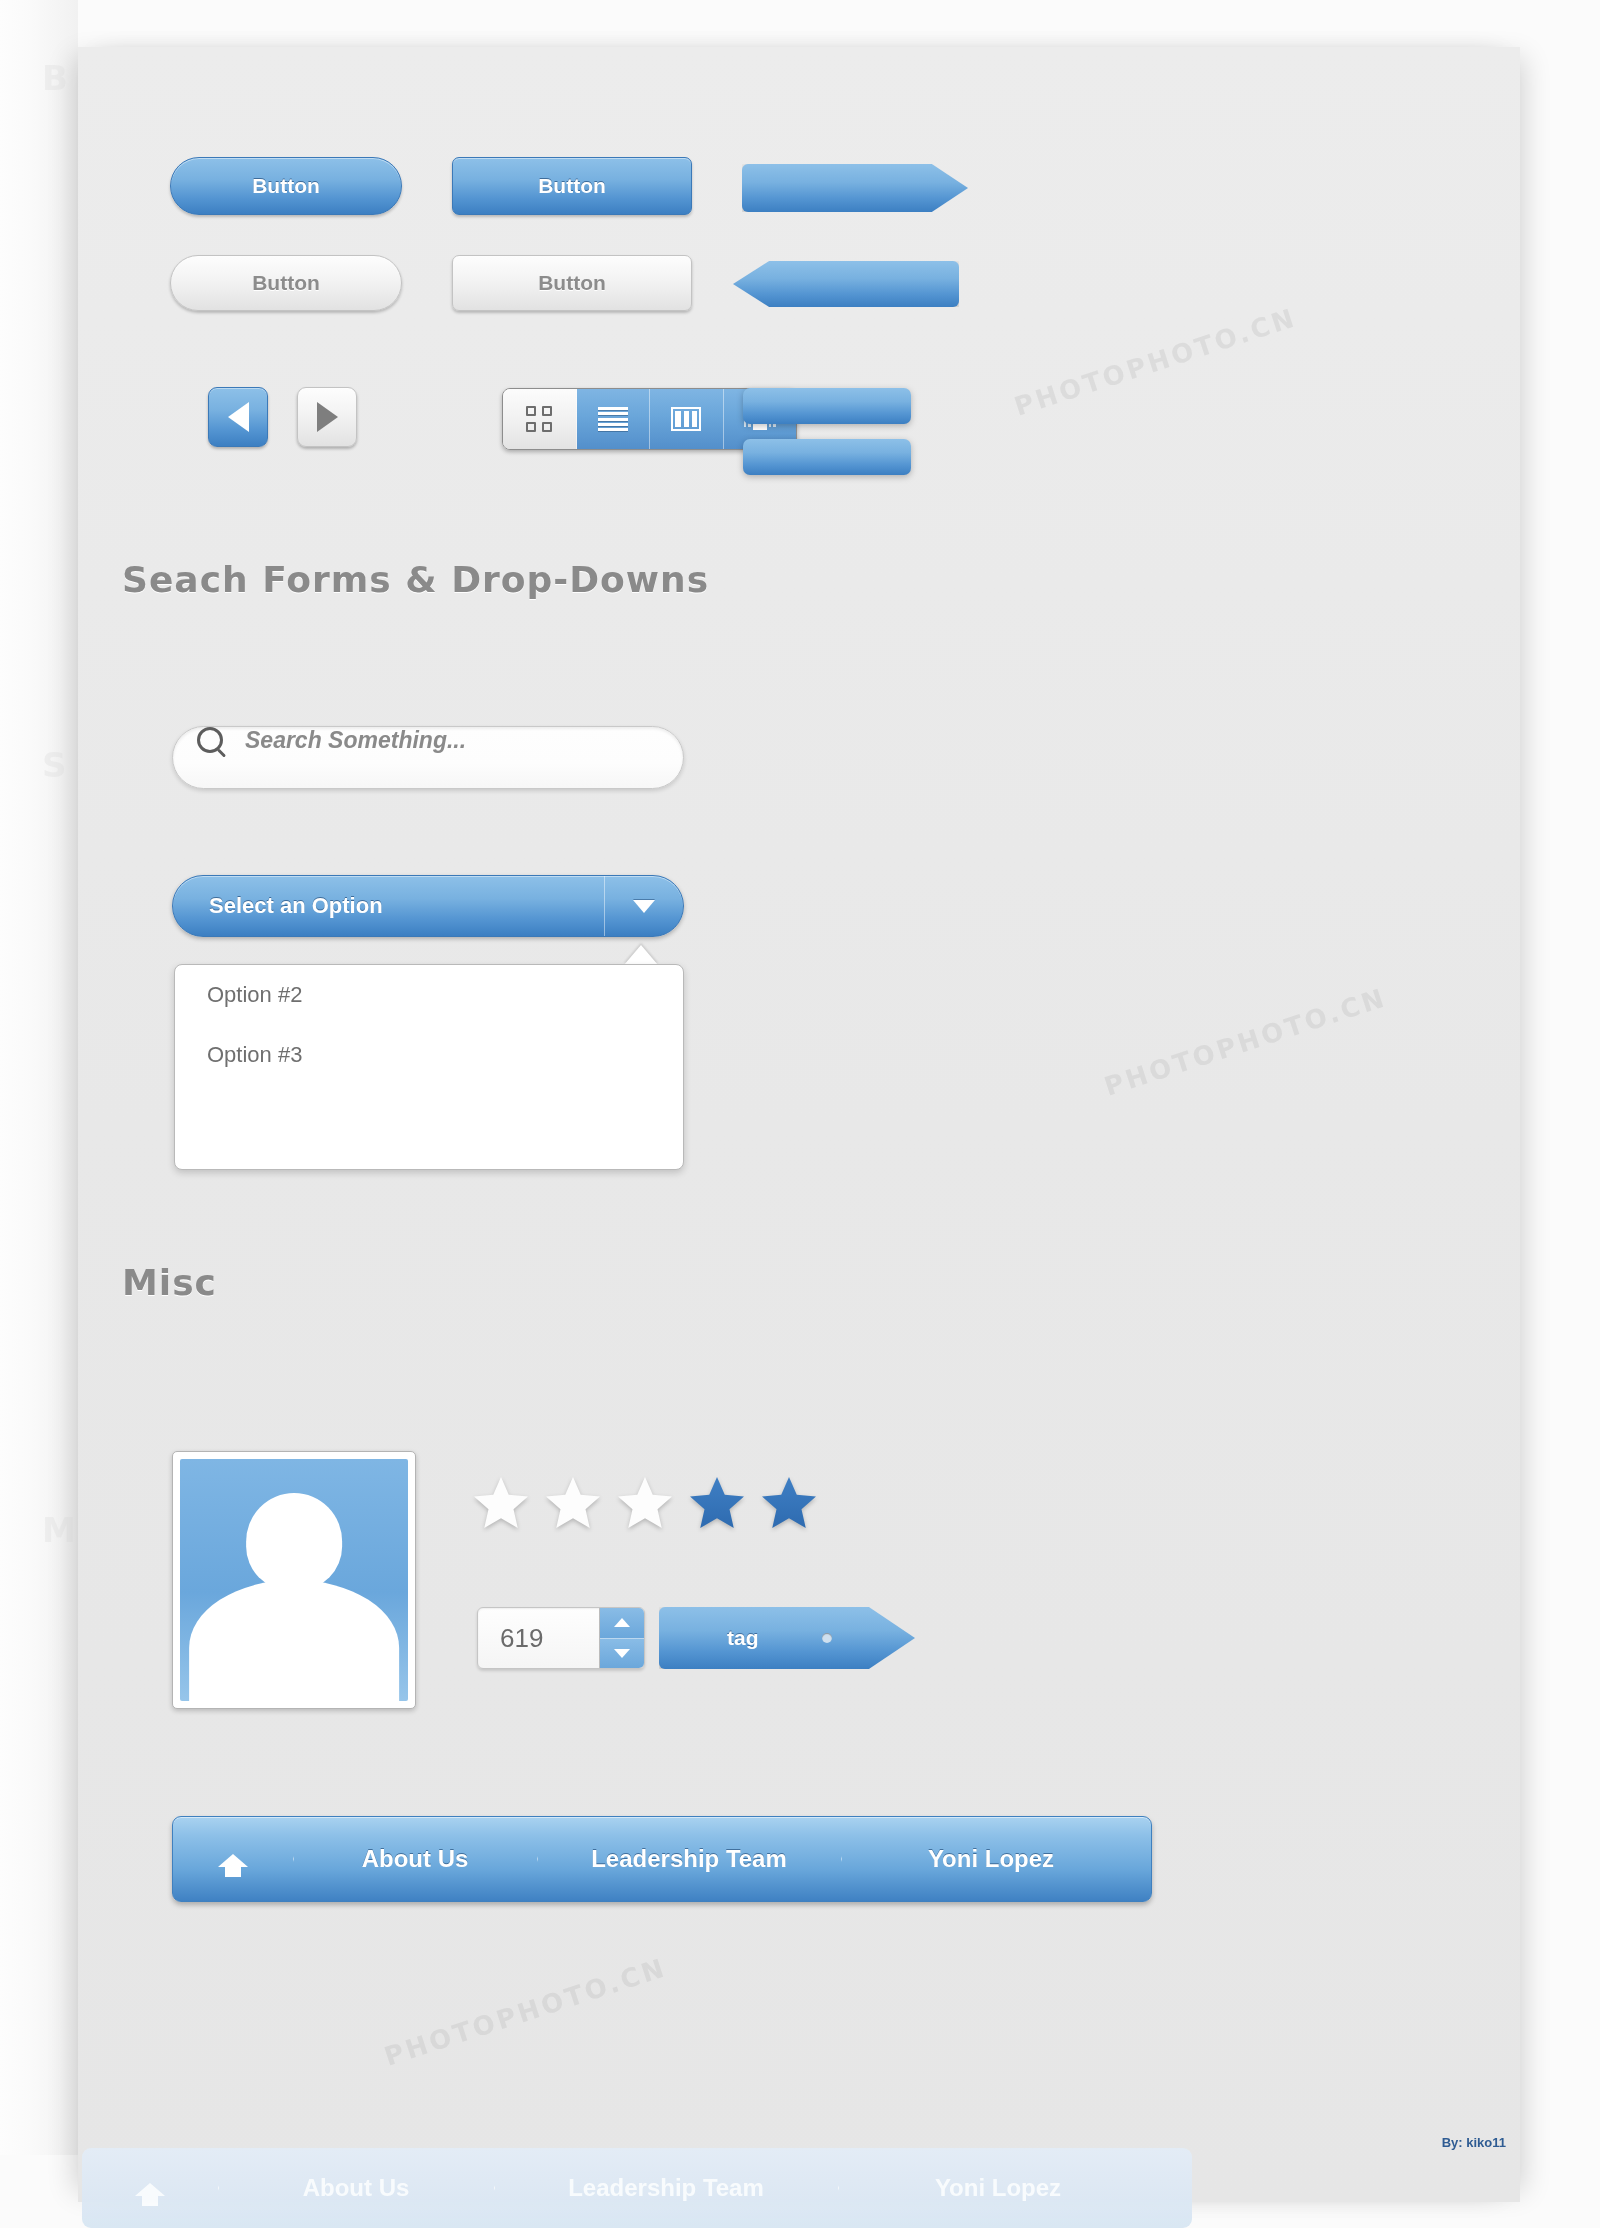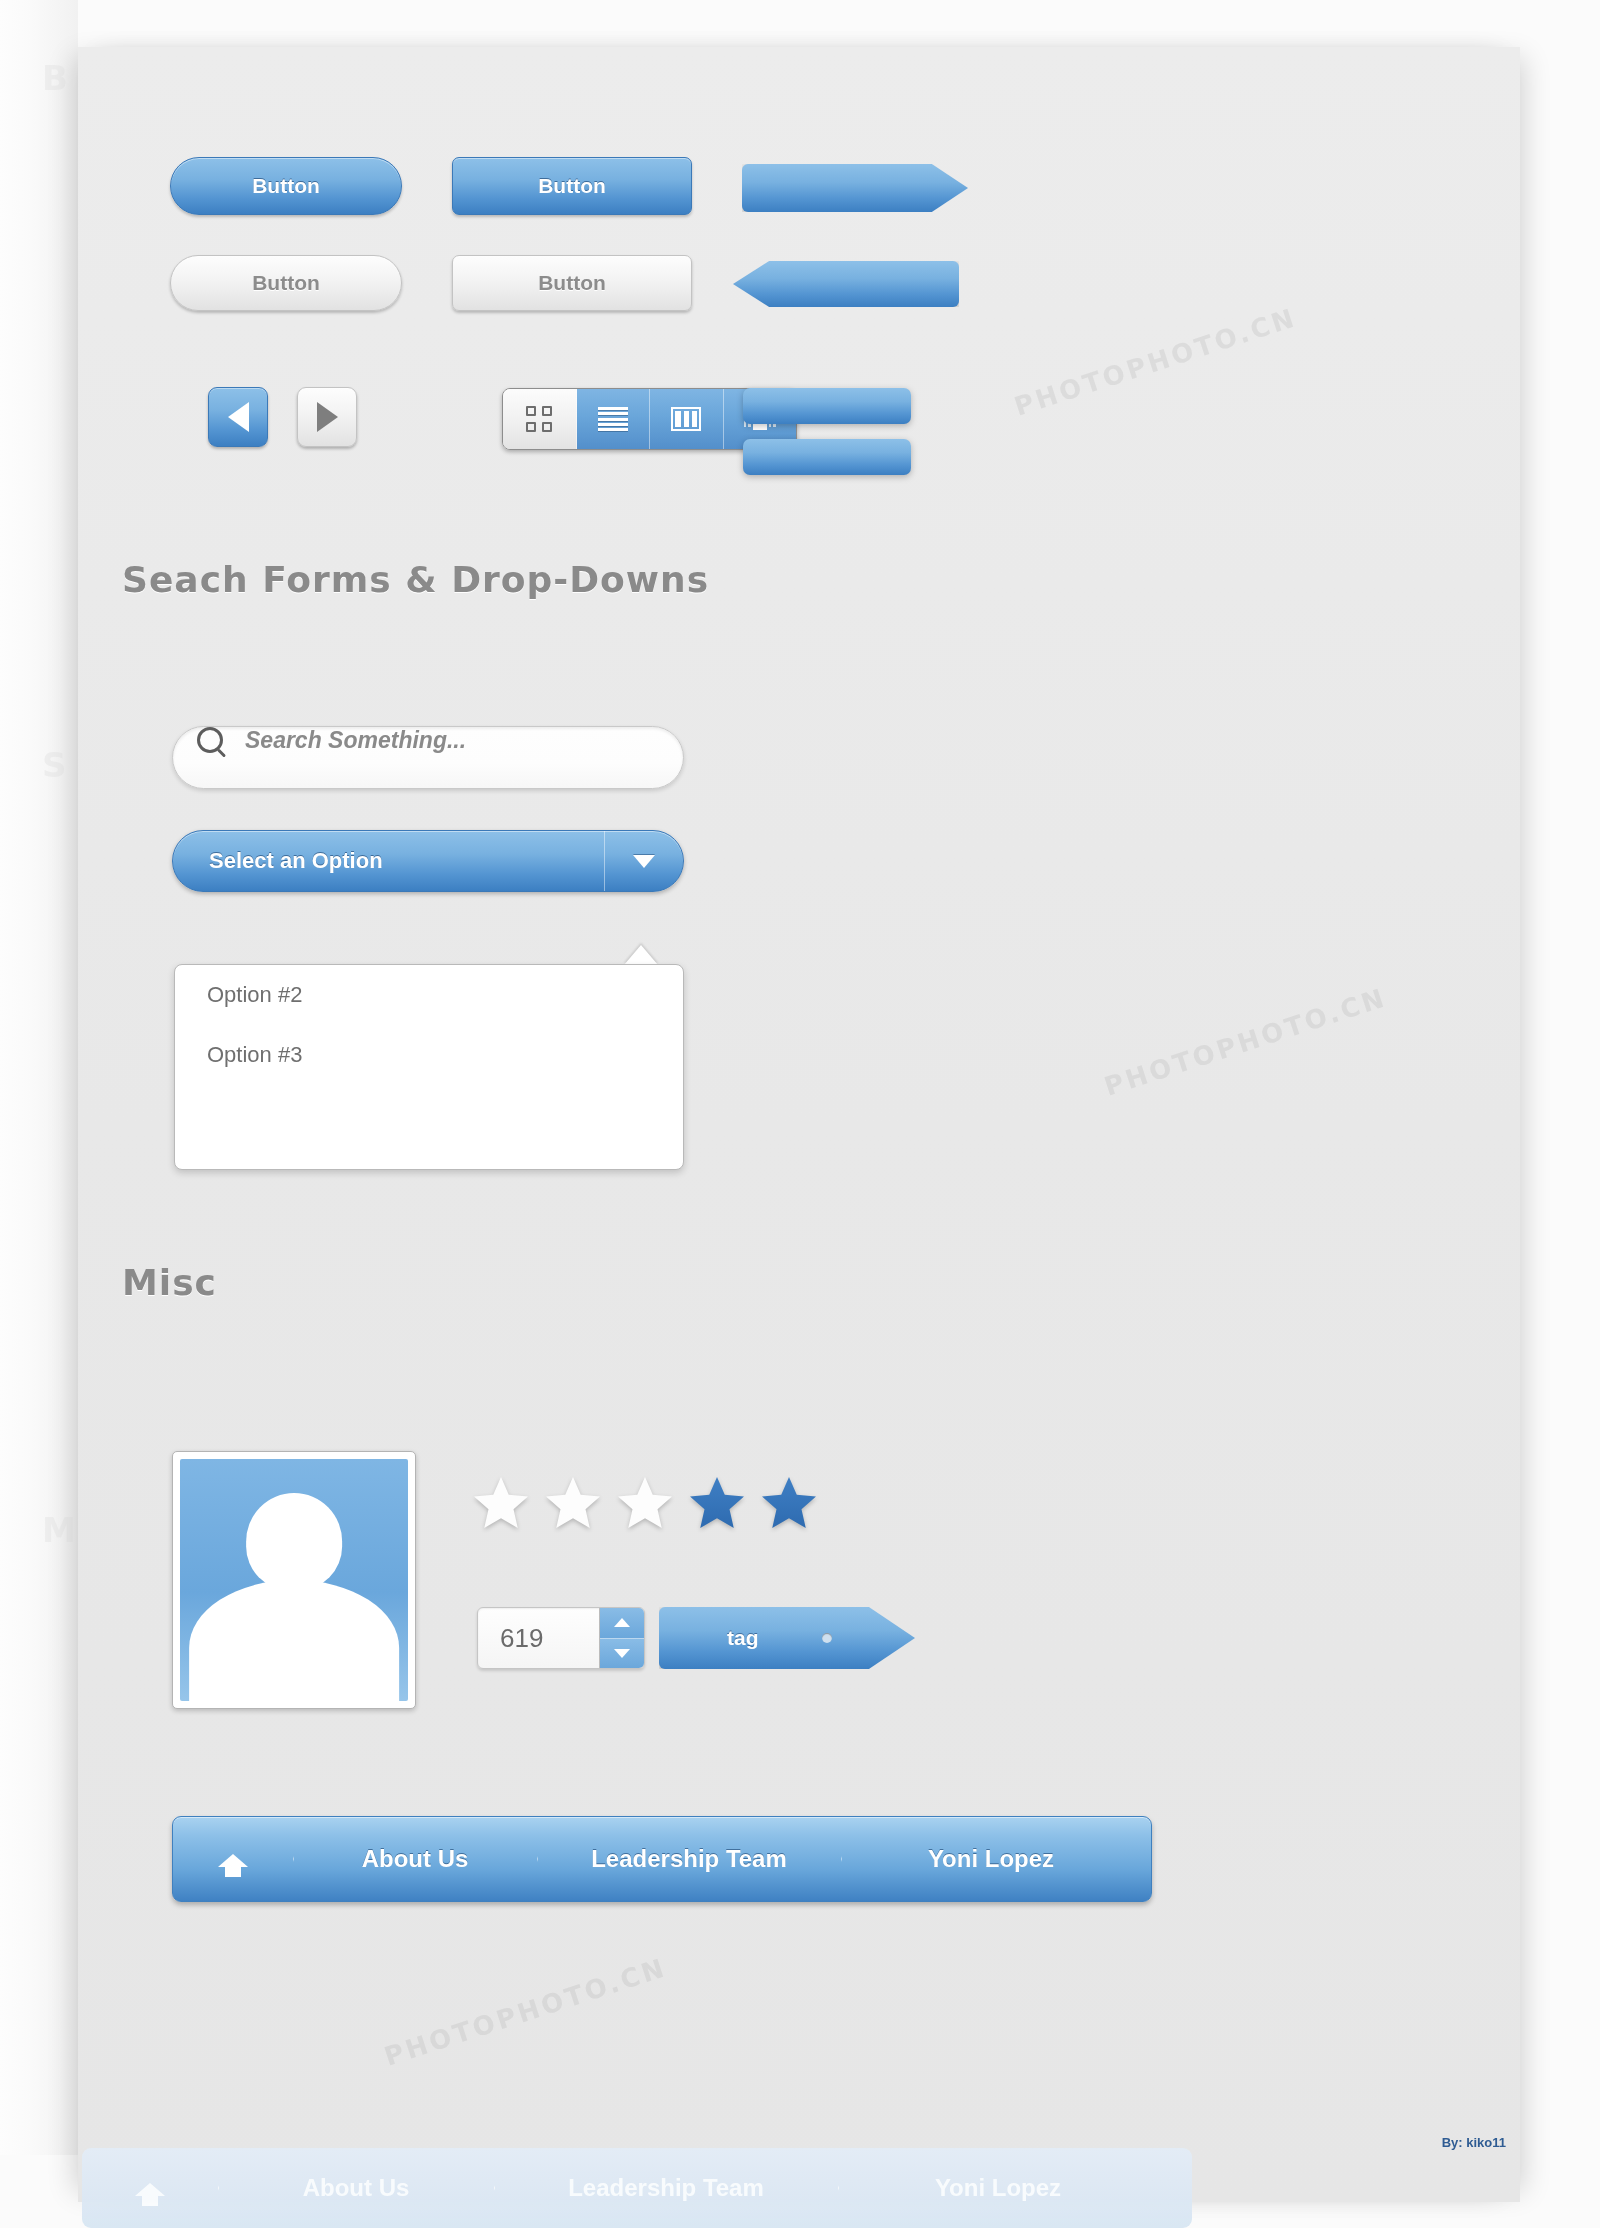--- a/index.html
+++ b/index.html
@@ -314,21 +314,21 @@
   <div class="arrowbtn bar-plain" style="left:665px;top:341px;width:168px;height:36px;"></div>
   <div class="arrowbtn bar-plain" style="left:665px;top:392px;width:168px;height:36px;"></div>
 
   <div class="heading" style="left:44px;top:512px;font-size:36px;">Seach Forms &amp; Drop-Downs</div>
 
   <div class="searchbox" style="left:94px;top:679px;">
     <span class="mag"></span>
     <span class="search-ph">Search Something...</span>
   </div>
 
-  <div class="selectbar blue" style="left:94px;top:783px;justify-content:space-between;">
+  <div class="selectbar blue" style="left:94px;top:828px;justify-content:space-between;">
     <span class="sel-label">Select an Option</span>
     <span class="sel-arrowcell">
       <span class="caret-down"></span>
     </span>
   </div>
 
   <div class="dd-caret" style="left:546px;top:898px;"></div>
   <div class="dropdown" style="left:96px;top:917px;">
     <div class="dd-item">Option #2</div>
     <div class="dd-item">Option #3</div>

